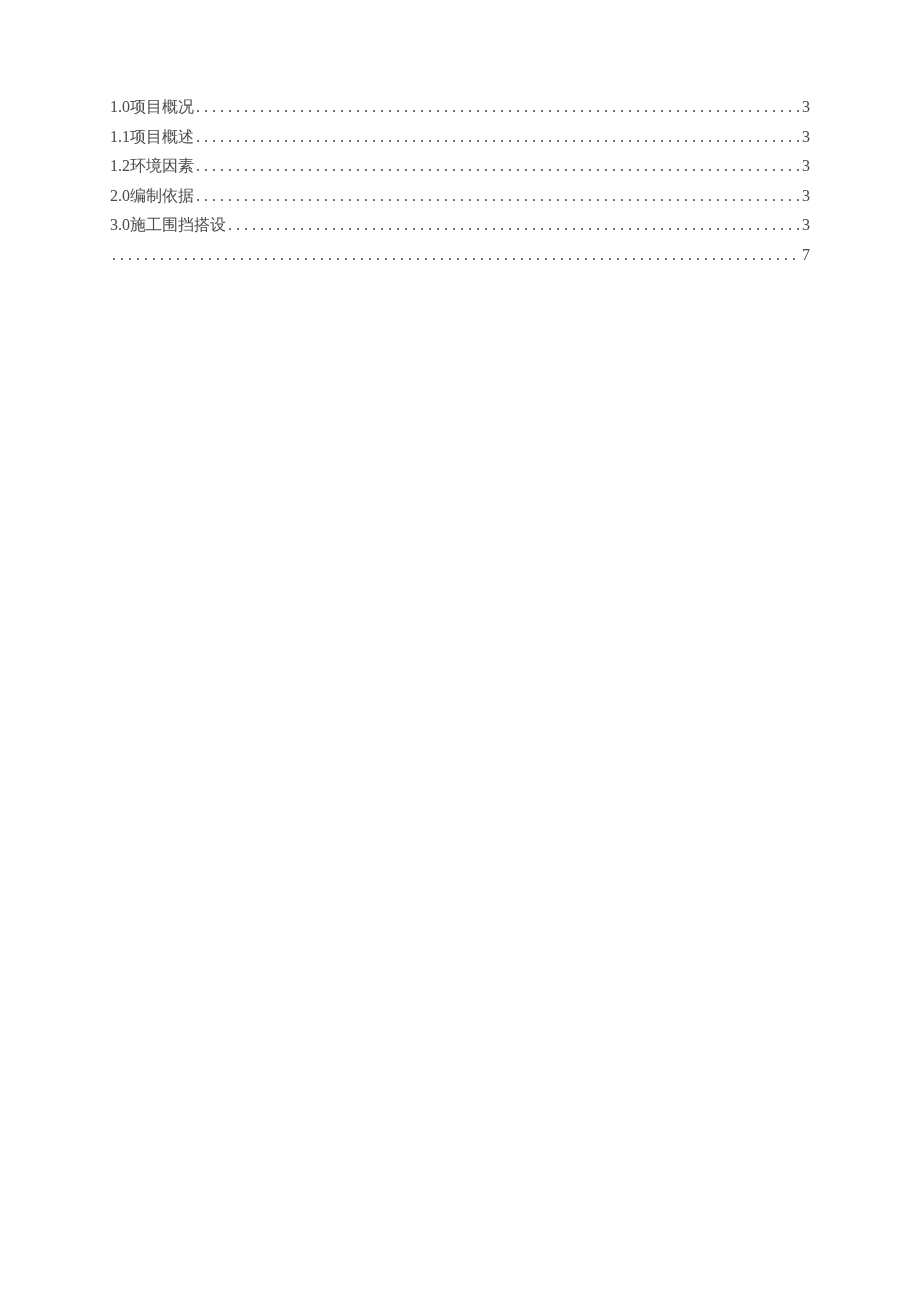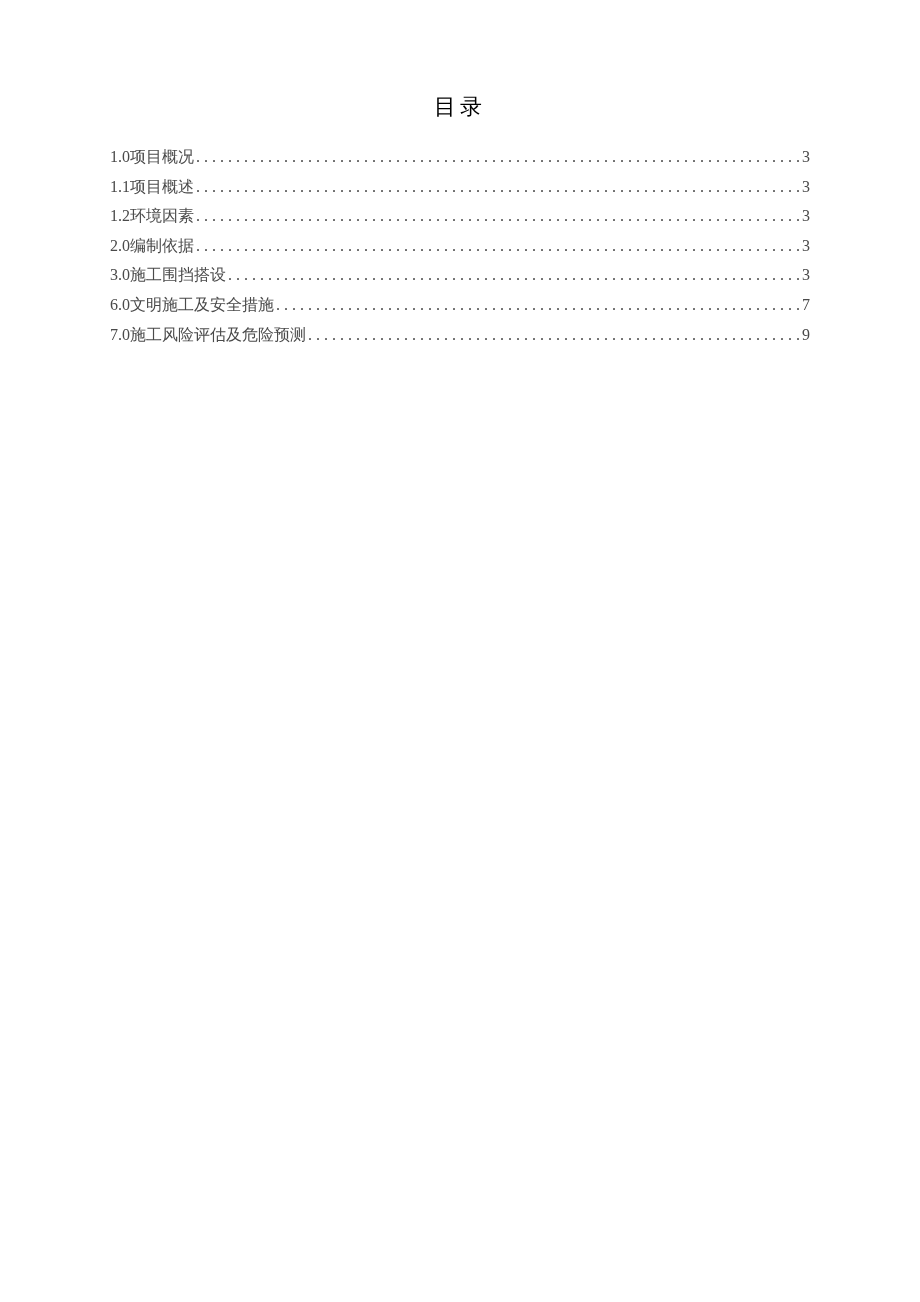--- a/index.html
+++ b/index.html
@@ -50,21 +50,20 @@
     }
     .toc-page {
       flex: 0 0 auto;
       color: #4a4a4a;
     }
   </style>
 </head>
 <body>
 
 <div class="page">
-  <div class="title">目录</div>
   <div id="toc-container">
       <div class="toc-entry">
         <span class="toc-label">1.0项目概况</span>
         <span class="toc-dots"></span>
         <span class="toc-page">3</span>
       </div>
       <div class="toc-entry">
         <span class="toc-label">1.1项目概述</span>
         <span class="toc-dots"></span>
         <span class="toc-page">3</span>
@@ -78,23 +77,17 @@
         <span class="toc-label">2.0编制依据</span>
         <span class="toc-dots"></span>
         <span class="toc-page">3</span>
       </div>
       <div class="toc-entry">
         <span class="toc-label">3.0施工围挡搭设</span>
         <span class="toc-dots"></span>
         <span class="toc-page">3</span>
       </div>
       <div class="toc-entry">
-        <span class="toc-label">6.0文明施工及安全措施</span>
         <span class="toc-dots"></span>
         <span class="toc-page">7</span>
-      </div>
-      <div class="toc-entry">
-        <span class="toc-label">7.0施工风险评估及危险预测</span>
-        <span class="toc-dots"></span>
-        <span class="toc-page">9</span>
       </div>
     </div>
 </div>
 
 </body></html>

